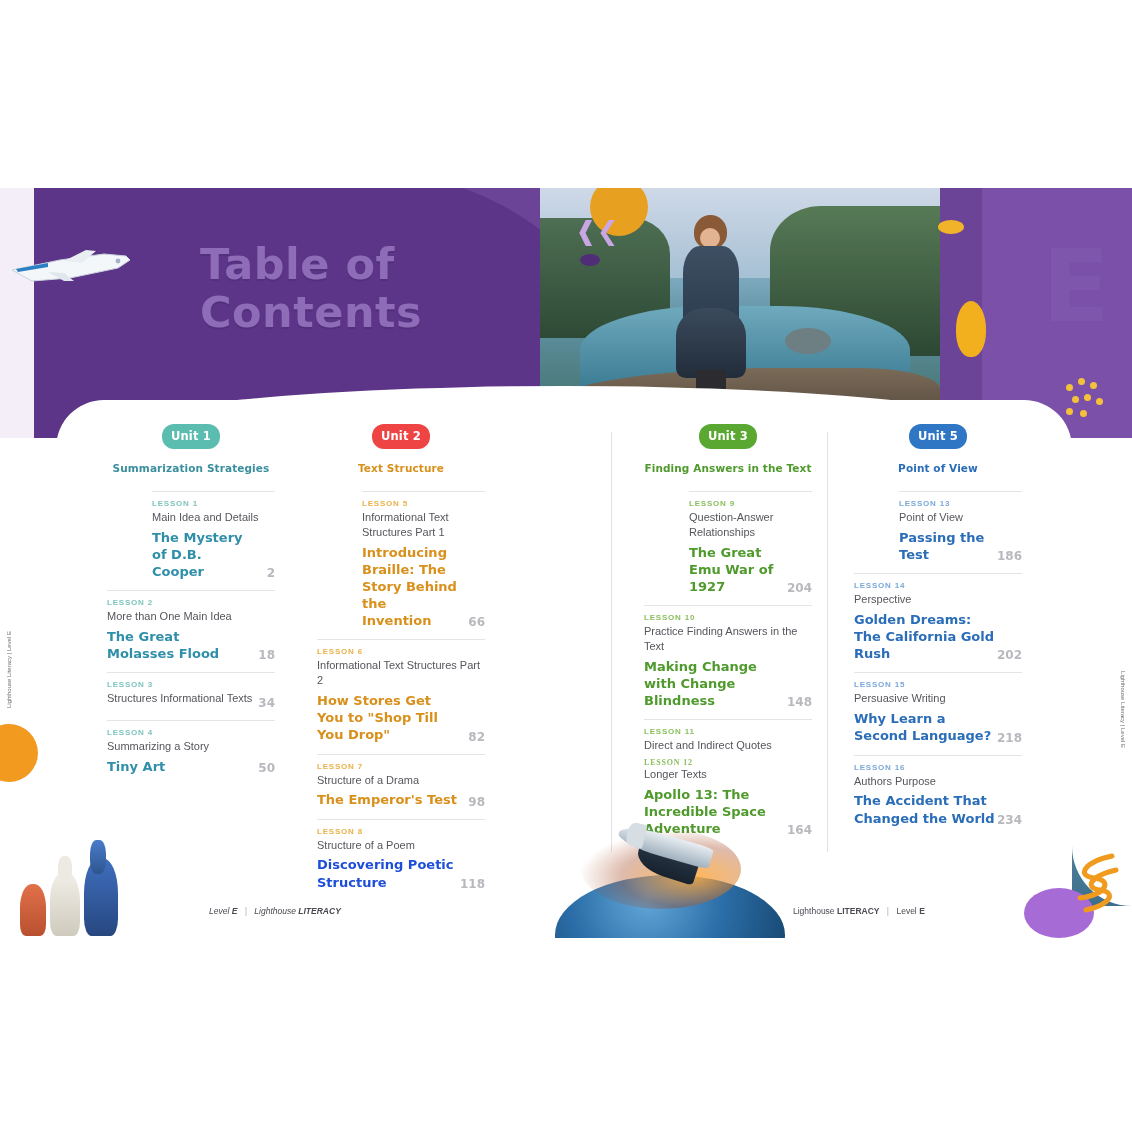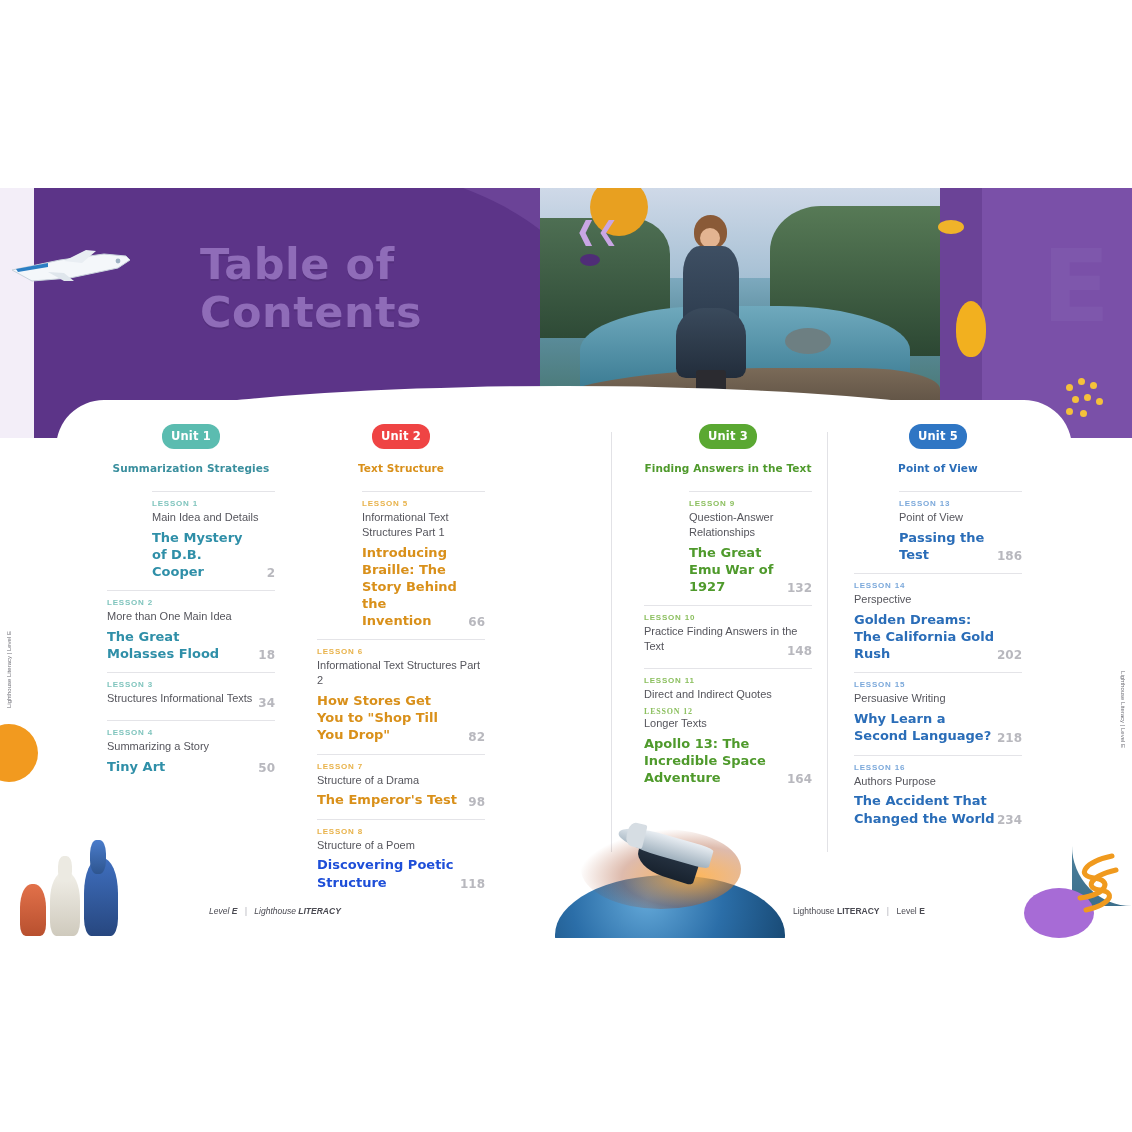--- a/index.html
+++ b/index.html
@@ -529,25 +529,26 @@
     </div>
 
     <div class="col col-3">
       <div class="unit-pill" style="background:#5aa832">Unit 3</div>
       <div class="unit-title" style="color:#4f9a2c">Finding Answers in the Text</div>
       <div class="lesson-list">
         <div class="lesson">
           <div class="lesson-no" style="color:#8bbf5e">LESSON 9</div>
           <div class="lesson-skill">Question-Answer Relationships</div>
           <div class="lesson-title" style="color:#4f9a2c">The Great Emu War of 1927</div>
-          <div class="lesson-page">132</div>
+          <div class="lesson-page">204</div>
         </div>
         <div class="lesson">
           <div class="lesson-no" style="color:#8bbf5e">LESSON 10</div>
           <div class="lesson-skill">Practice Finding Answers in the Text</div>
+          <div class="lesson-title" style="color:#4f9a2c">Making Change with Change Blindness</div>
           <div class="lesson-page">148</div>
         </div>
         <div class="lesson">
           <div class="lesson-no" style="color:#8bbf5e">LESSON 11</div>
           <div class="lesson-skill">Direct and Indirect Quotes</div>
           <div class="sub-no" style="color:#8bbf5e">LESSON 12</div>
           <div class="lesson-skill">Longer Texts</div>
           <div class="lesson-title" style="color:#4f9a2c">Apollo 13: The Incredible Space Adventure</div>
           <div class="lesson-page">164</div>
         </div>

